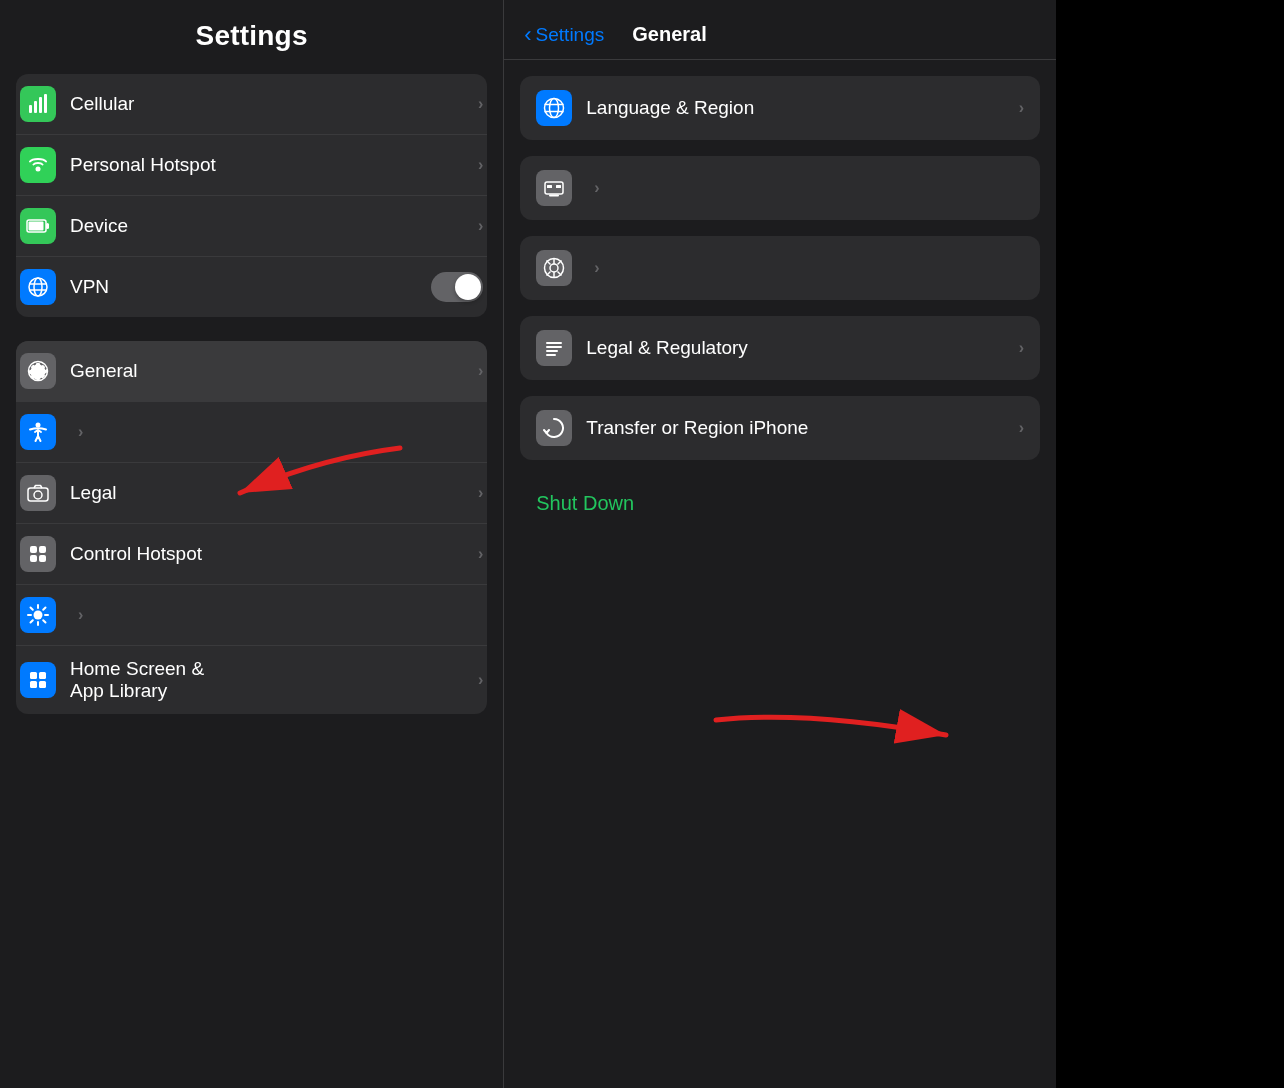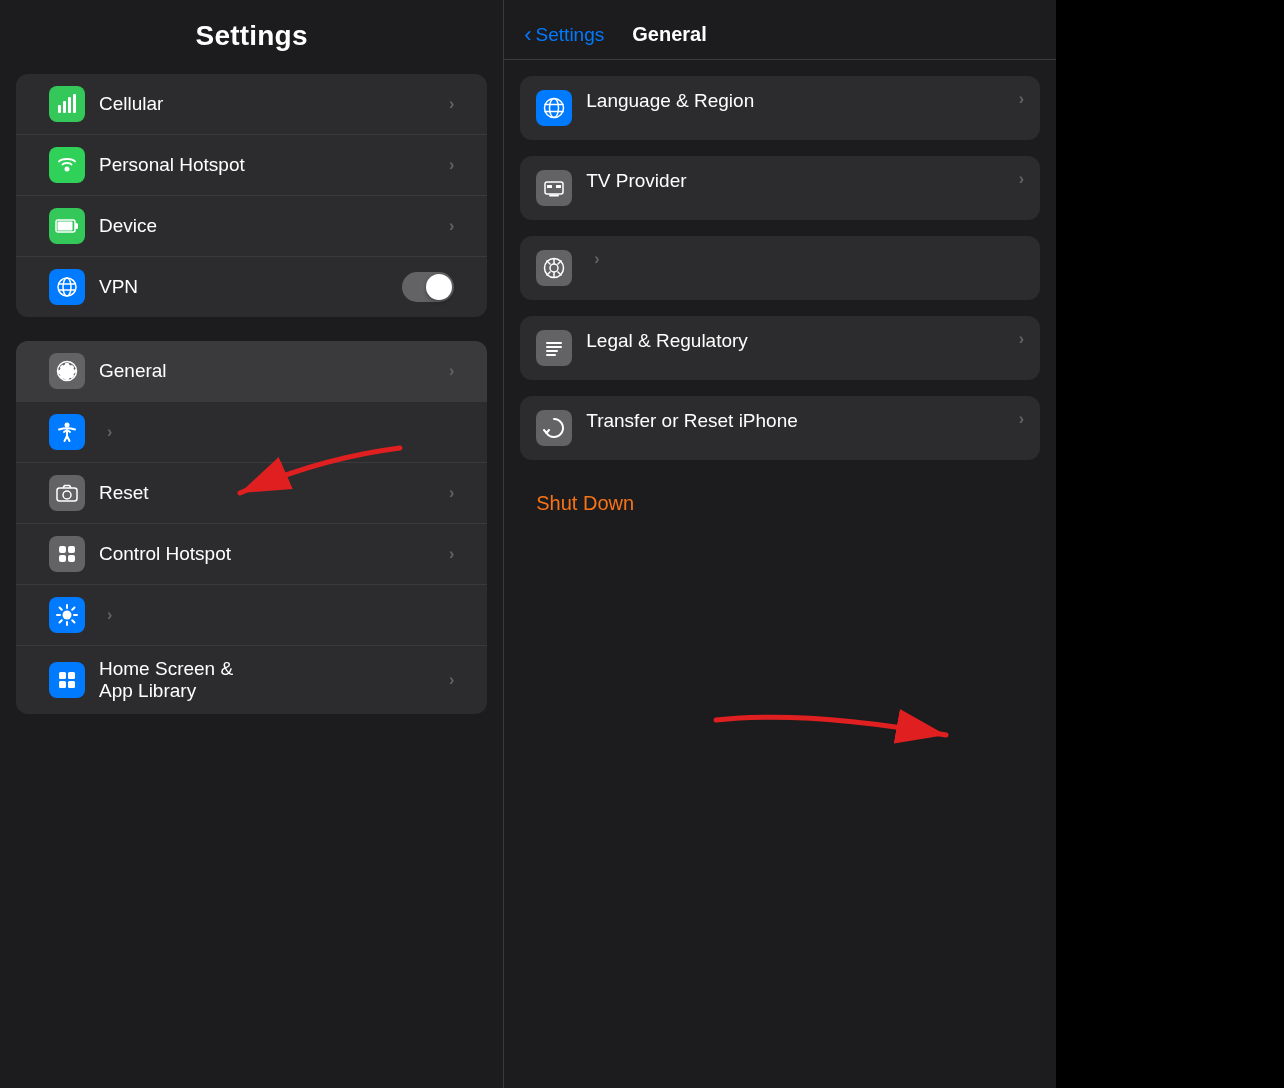--- a/index.html
+++ b/index.html
@@ -40,21 +40,21 @@
     .settings-group {
       background: #2c2c2e;
       border-radius: 12px;
       margin: 12px 16px;
       overflow: hidden;
     }
 
     .settings-item {
       display: flex;
       align-items: center;
-      padding: 12px 33px;
+      padding: 12px 4px;
       border-bottom: 0.5px solid #3a3a3c;
       cursor: pointer;
       min-height: 60px;
     }
 
     .settings-item:last-child {
       border-bottom: none;
     }
 
     .settings-item.selected {
@@ -167,41 +167,42 @@
 
     .right-group {
       background: #2c2c2e;
       border-radius: 12px;
       margin: 16px 0;
       overflow: hidden;
     }
 
     .right-item {
       display: flex;
+      align-items: center;
       padding: 14px 16px;
       border-bottom: 0.5px solid #3a3a3c;
       cursor: pointer;
       min-height: 64px;
     }
 
     .right-item:last-child {
       border-bottom: none;
     }
 
     .right-item .item-label {
       font-size: 19px;
     }
 
     .shutdown-section {
       margin: 8px 0 16px 0;
       padding: 16px;
     }
 
     .shutdown-btn {
-      color: #f97316;
+      color: #22c55e;
       font-size: 20px;
       cursor: pointer;
       padding: 4px 0;
     }
 
     
     .red-arrow-left {
       position: absolute;
       top: 438px;
       left: 120px;
@@ -315,21 +316,21 @@
       </div>
 
       <div class="settings-item">
         <div class="icon-box icon-gray" style="background:#636366;">
           <svg width="22" height="18" viewBox="0 0 22 18" fill="white">
             <rect x="1" y="4" width="20" height="13" rx="2.5" fill="none" stroke="white" stroke-width="1.5"></rect>
             <circle cx="11" cy="11" r="4" fill="none" stroke="white" stroke-width="1.5"></circle>
             <path d="M7 4 L8.5 1.5 L13.5 1.5 L15 4" stroke="white" stroke-width="1.5" fill="none" stroke-linejoin="round"></path>
           </svg>
         </div>
-        <span class="item-label">Reset</span>
+        <span class="item-label">Legal</span>
         <span class="chevron">›</span>
       </div>
 
       <div class="settings-item">
         <div class="icon-box" style="background:#636366;">
           <svg width="20" height="20" viewBox="0 0 20 20" fill="white">
             <rect x="2" y="2" width="7" height="7" rx="2" fill="white"></rect>
             <rect x="11" y="2" width="7" height="7" rx="2" fill="white"></rect>
             <rect x="2" y="11" width="7" height="7" rx="2" fill="white"></rect>
             <rect x="11" y="11" width="7" height="7" rx="2" fill="white"></rect>
@@ -412,21 +413,20 @@
         <div class="right-item">
           <div class="icon-box" style="background:#636366;margin-right:14px;">
             <svg width="22" height="18" viewBox="0 0 22 18" fill="white">
               <rect x="2" y="3" width="18" height="12" rx="2" fill="none" stroke="white" stroke-width="1.5"></rect>
               <line x1="7" y1="16.5" x2="15" y2="16.5" stroke="white" stroke-width="2" stroke-linecap="round"></line>
 
               <rect x="4" y="6" width="5" height="3" rx="0.5" fill="white"></rect>
               <rect x="13" y="6" width="5" height="3" rx="0.5" fill="white"></rect>
             </svg>
           </div>
-          <span class="item-label">TV Provider</span>
           <span class="chevron">›</span>
         </div>
       </div>
 
       <div class="right-group">
         <div class="right-item">
           <div class="icon-box" style="background:#636366;margin-right:14px;">
             <svg width="22" height="22" viewBox="0 0 22 22">
               <circle cx="11" cy="11" r="9.5" fill="none" stroke="white" stroke-width="1.5"></circle>
               <circle cx="11" cy="11" r="4" fill="none" stroke="white" stroke-width="1.5"></circle>
@@ -458,21 +458,21 @@
       </div>
 
       <div class="right-group" style="position:relative;">
         <div class="right-item">
           <div class="icon-box" style="background:#636366;margin-right:14px;">
             <svg width="22" height="22" viewBox="0 0 22 22" fill="none">
               <path d="M11 2 A9 9 0 1 1 3.5 16" stroke="white" stroke-width="2" stroke-linecap="round" fill="none"></path>
               <polyline points="1,13 3.5,16 6,13" stroke="white" stroke-width="2" stroke-linecap="round" stroke-linejoin="round" fill="none"></polyline>
             </svg>
           </div>
-          <span class="item-label">Transfer or Reset iPhone</span>
+          <span class="item-label">Transfer or Region iPhone</span>
           <span class="chevron">›</span>
         </div>
       </div>
 
       <div class="shutdown-section">
         <span class="shutdown-btn">Shut Down</span>
       </div>
 
     </div>
 

